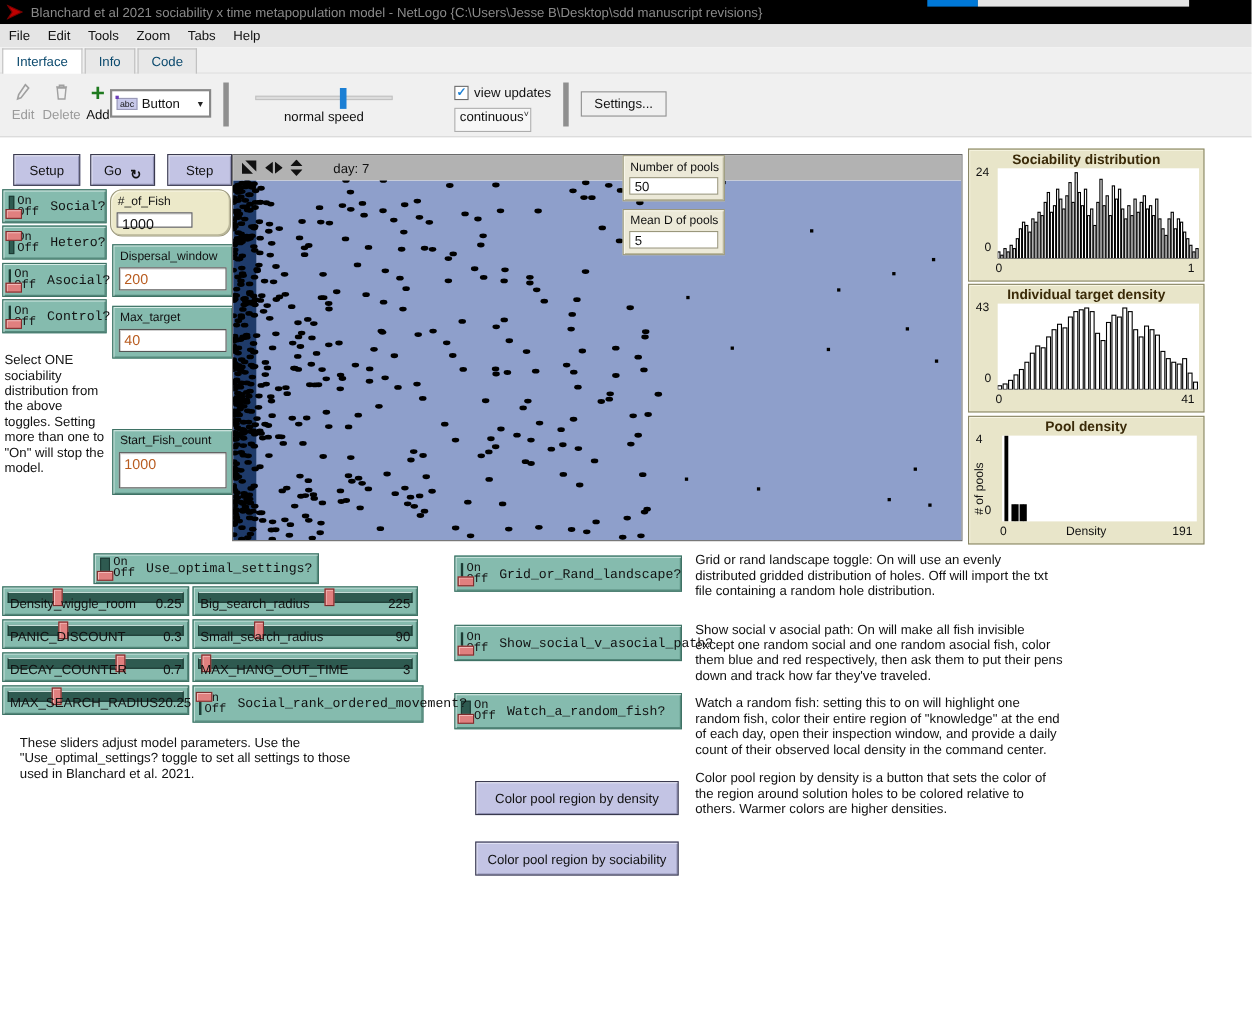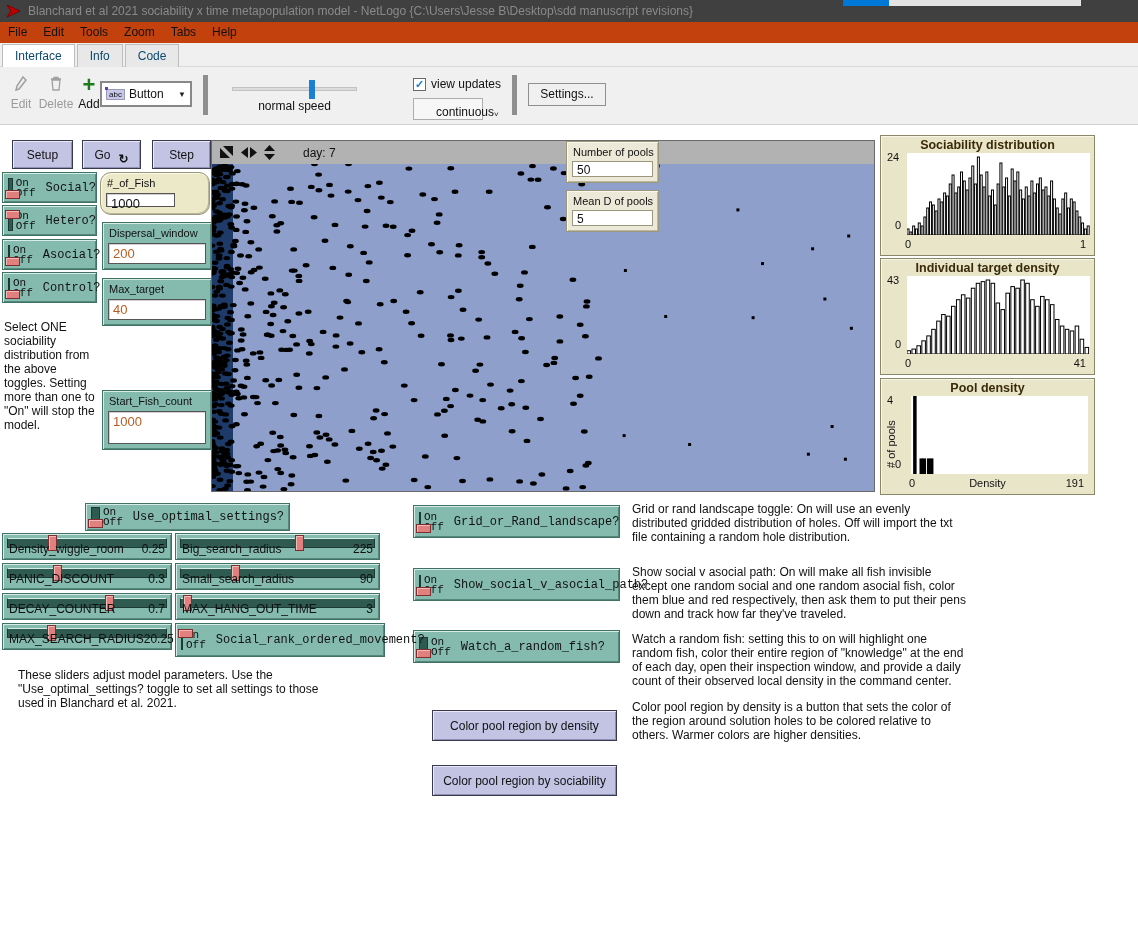--- a/index.html
+++ b/index.html
@@ -1,26 +1,26 @@
 <!DOCTYPE html>
 <html><head>
 <meta charset="utf-8">
 <style>
   * { margin:0; padding:0; box-sizing:border-box; }
   html,body { font-family:"Liberation Sans", sans-serif; background:#fff; }
   #app { position:relative; width:1138px; height:927px; background:#fff; overflow:hidden; }
 
   
-  .titlebar { position:absolute; left:0; top:0; width:100%; height:22px; background:#404040;padding-left:20px; }
+  .titlebar { position:absolute; left:0; top:0; width:100%; height:22px; background:#000000;padding-left:20px; }
   .titlebar .logo { position:absolute; left:6px; top:3px; }
   .titlebar .title { position:absolute; left:28px; top:4px; font-size:12px; color:#8a8a8a; white-space:nowrap; }
   .strip-blue { position:absolute; top:0; left:843px; width:46px; height:6px; background:#0078d7; }
   .strip-gray { position:absolute; top:0; left:889px; width:192px; height:6px; background:#e4e4e4; }
 
-  .menubar { position:absolute; left:0; top:22px; width:100%; height:21px; background:#c2410c; }
+  .menubar { position:absolute; left:0; top:22px; width:100%; height:21px; background:#e5e5e5; }
   .menubar span { display:inline-block; padding:3px 8px; font-size:12px; color:#111; cursor:default; }
 
   .tabbar { position:absolute; left:0; top:43px; width:100%; height:24px; background:#f0f0f0; border-bottom:1px solid #d9d9d9; }
   .tab { display:inline-block; padding:4px 12px 5px; font-size:12px; color:#0c4a6e; border:1px solid #bdbdbd; border-bottom:none; background:#e8e8e8; margin-left:2px; position:relative; top:1px; }
   .tab.active { background:#fff; height:24px; }
 
   .toolbar { position:absolute; left:0; top:67px; width:100%; height:58px; background:#f0f0f0; border-bottom:1px solid #cfcfcf; }
   .tool-item { position:absolute; text-align:center; font-size:12px; color:#9a9a9a; }
   .tool-item .glyph { display:block; height:22px; }
   .tool-item.add { color:#111; }
@@ -28,21 +28,21 @@
   .widget-dd { position:absolute; left:100px; top:14px; width:92px; height:26px; background:#fff; border:2px solid #888; display:flex; align-items:center; padding:0 4px; font-size:12px; color:#111; }
   .abc-badge { background:#c8c9ea; border:1px solid #9a9ab8; font-size:8px; padding:0 2px; margin-right:4px; position:relative; }
   .abc-dot { position:absolute; left:-2px; top:-3px; width:3px; height:3px; background:#6a3db8; }
   .dd-arrow { margin-left:auto; font-size:8px; color:#222; }
   .vsep { position:absolute; top:8px; width:5px; height:40px; background:#8f8f8f; }
   .speed-track { position:absolute; left:232px; top:20px; width:125px; height:4px; background:#dcdcdc; border:1px solid #c2c2c2; }
   .speed-knob { position:absolute; top:-8px; width:6px; height:19px; background:#1b7fd4; }
   .speed-label { position:absolute; left:222px; top:32px; width:145px; text-align:center; font-size:12px; color:#111; }
   .chk-row { position:absolute; left:413px; top:10px; display:flex; align-items:center; font-size:12px; color:#111; }
   .chk { width:13px; height:13px; background:#fff; border:1px solid #6a6a6a; font-size:11px; line-height:11px; color:#1b7fd4; text-align:center; font-weight:bold; margin-right:5px; }
-  .upd-dd { position:absolute; left:413px; top:31px; width:70px; height:22px; background:#f7f7f7; border:1px solid #adadad; font-size:12px; color:#111; display:flex; align-items:flex-end; padding:0 22px; }
+  .upd-dd { position:absolute; left:413px; top:31px; width:70px; height:22px; background:#f7f7f7; border:1px solid #adadad; font-size:12px; color:#111; display:flex; align-items:flex-start; padding:0 4px; }
   .settings-btn { position:absolute; left:528px; top:16px; width:78px; height:23px; background:#f0f0f0; border:1px solid #8f8f8f; font-size:12px; color:#111; text-align:center; line-height:21px; }
 
   
   .ws { position:absolute; left:0; top:125px; width:1138px; height:802px; background:#fff; }
 
   .nl-btn { position:absolute; background:#c3c4e4; border:1px solid #3a3a4e;
             box-shadow:inset 1px 1px 0 #e9e9f7, inset -1px -1px 0 #8f90b4;
             font-size:12px; color:#111; display:flex; align-items:center; justify-content:center; cursor:pointer; }
   .go-refresh { font-size:12px; font-weight:bold; margin-left:8px; position:relative; top:4px; }
 

